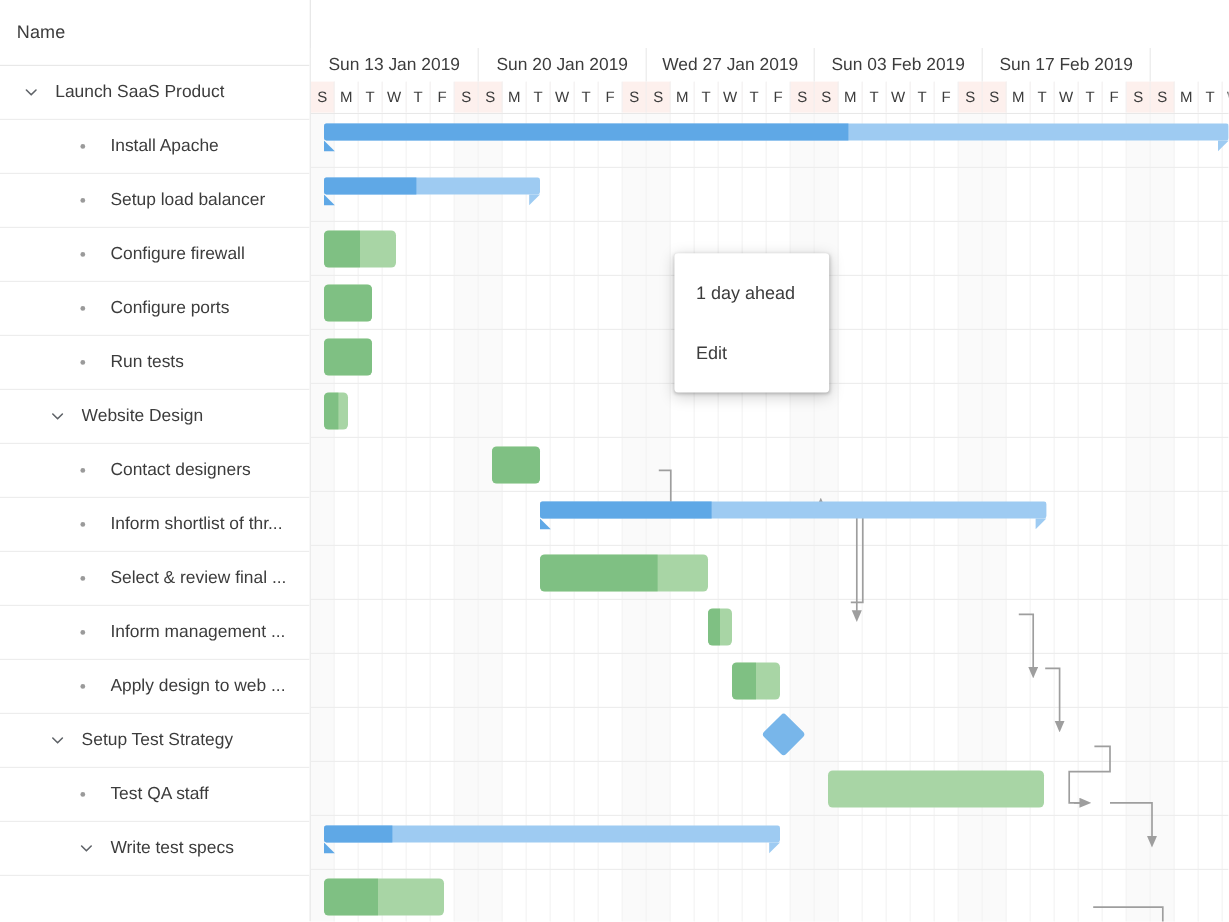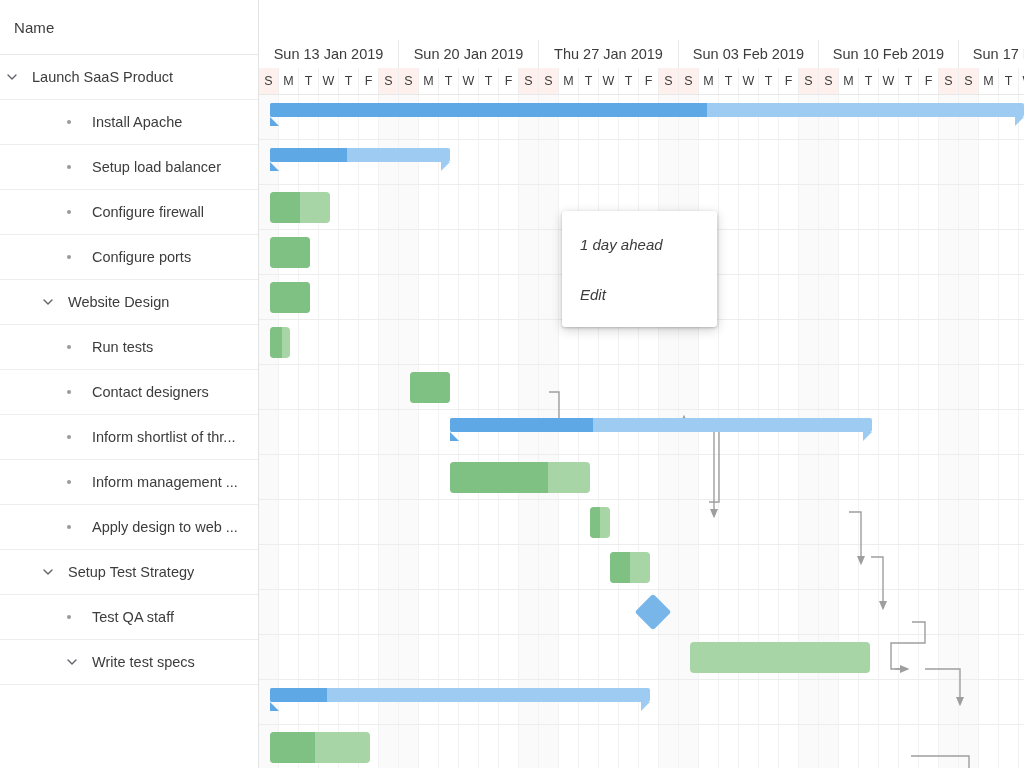--- a/index.html
+++ b/index.html
@@ -72,21 +72,21 @@
     border-radius: 50%;
     background: #9a9a9a;
   }
   .task-row .tname {
     font-size: 14.5px;
     color: #3c3c3c;
     white-space: nowrap;
     overflow: hidden;
   }
   
-  .lvl0 { }
+  .lvl0 { padding-left: 14px; }
   .lvl0 .tname { margin-left: 8px; }
   .lvl1 { padding-left: 36px; }
   .lvl1 .tname { margin-left: 8px; }
   .lvl2 { padding-left: 60px; }
   .lvl2 .tname { margin-left: 14px; }
   .lvl2b { padding-left: 60px; }
   .lvl2b .tname { margin-left: 8px; }
 
   
   #right-pane {
@@ -226,27 +226,26 @@
     background: #78b6ea;
     transform: rotate(45deg);
     border-radius: 3px;
   }
 
   
   #ctx-menu {
     position: absolute;
     left: 303px;
     top: 171px;
-    width: 155px;
+    width: 129px;
     background: #ffffff;
     border-radius: 3px;
     box-shadow: 0 1px 3px rgba(0,0,0,.22), 0 3px 12px rgba(0,0,0,.18);
     padding: 8px 0;
     z-index: 60;
-    font-style: italic;
   }
   .ctx-item {
     height: 50px;
     display: flex;
     align-items: center;
     padding-left: 18px;
     font-size: 15px;
     color: #3c3c3c;
     cursor: default;
     white-space: nowrap;
@@ -287,45 +286,51 @@
             <i></i>
           </span>
           <span class="tname">Configure firewall</span>
         </div>
         <div class="task-row lvl2">
           <span class="bullet">
             <i></i>
           </span>
           <span class="tname">Configure ports</span>
         </div>
+        <div class="task-row lvl2">
+          <span class="bullet">
+            <i></i>
+          </span>
+          <span class="tname">Run tests</span>
+        </div>
         <div class="task-row lvl1">
           <span class="twist">
             <svg width="16" height="16" viewBox="0 0 24 24" fill="none" stroke="currentColor" stroke-width="2" stroke-linecap="round" stroke-linejoin="round">
               <polyline points="6 9 12 15 18 9"></polyline>
             </svg>
           </span>
           <span class="tname">Website Design</span>
         </div>
         <div class="task-row lvl2">
           <span class="bullet">
             <i></i>
           </span>
-          <span class="tname">Run tests</span>
-        </div>
-        <div class="task-row lvl2">
-          <span class="bullet">
-            <i></i>
-          </span>
           <span class="tname">Contact designers</span>
         </div>
         <div class="task-row lvl2">
           <span class="bullet">
             <i></i>
           </span>
           <span class="tname">Inform shortlist of thr...</span>
+        </div>
+        <div class="task-row lvl2">
+          <span class="bullet">
+            <i></i>
+          </span>
+          <span class="tname">Select &amp; review final ...</span>
         </div>
         <div class="task-row lvl2">
           <span class="bullet">
             <i></i>
           </span>
           <span class="tname">Inform management ...</span>
         </div>
         <div class="task-row lvl2">
           <span class="bullet">
             <i></i>
@@ -355,23 +360,22 @@
           <span class="tname">Write test specs</span>
         </div>
       </div>
   </div>
 
   <div id="right-pane">
     <div id="tl-header">
       <div id="weeks-row">
           <div class="week-cell">Sun 13 Jan 2019</div>
           <div class="week-cell">Sun 20 Jan 2019</div>
-          <div class="week-cell">Thu 27 Jan 2019</div>
+          <div class="week-cell">Wed 27 Jan 2019</div>
           <div class="week-cell">Sun 03 Feb 2019</div>
-          <div class="week-cell">Sun 10 Feb 2019</div>
           <div class="week-cell">Sun 17 Feb 2019</div>
         </div>
       <div id="days-row">
           <div class="day-cell wknd">S</div>
           <div class="day-cell">M</div>
           <div class="day-cell">T</div>
           <div class="day-cell">W</div>
           <div class="day-cell">T</div>
           <div class="day-cell">F</div>
           <div class="day-cell wknd">S</div>

